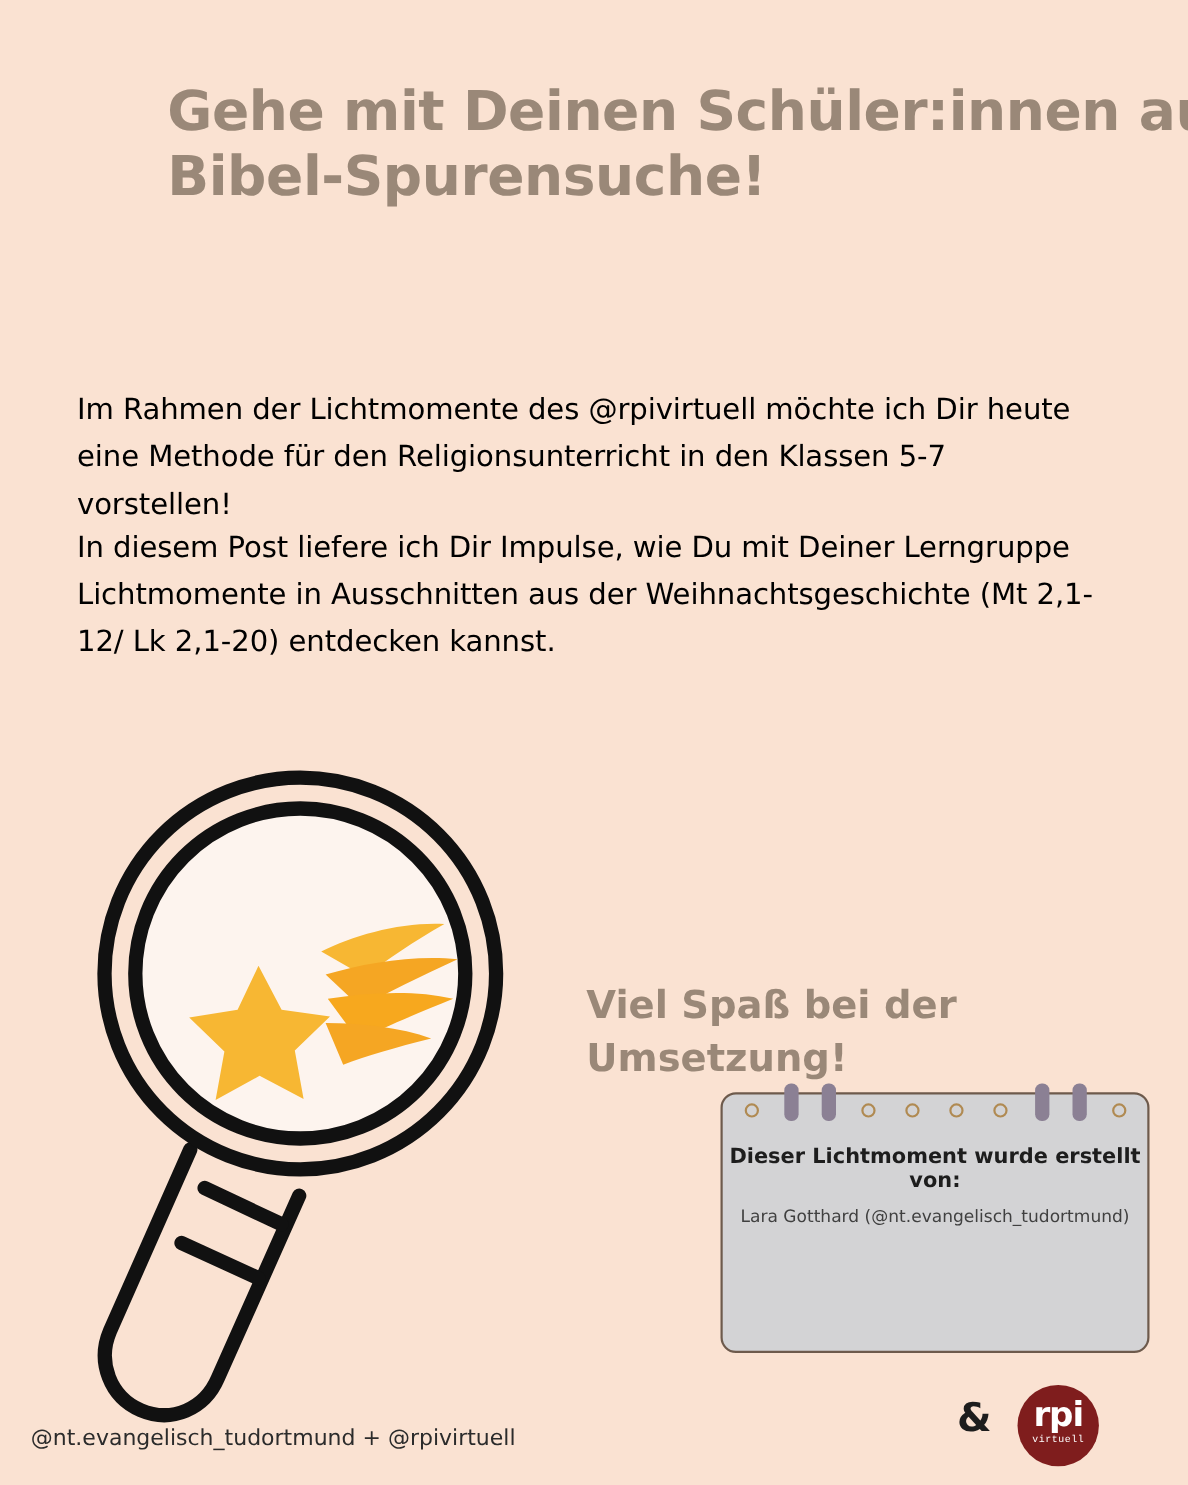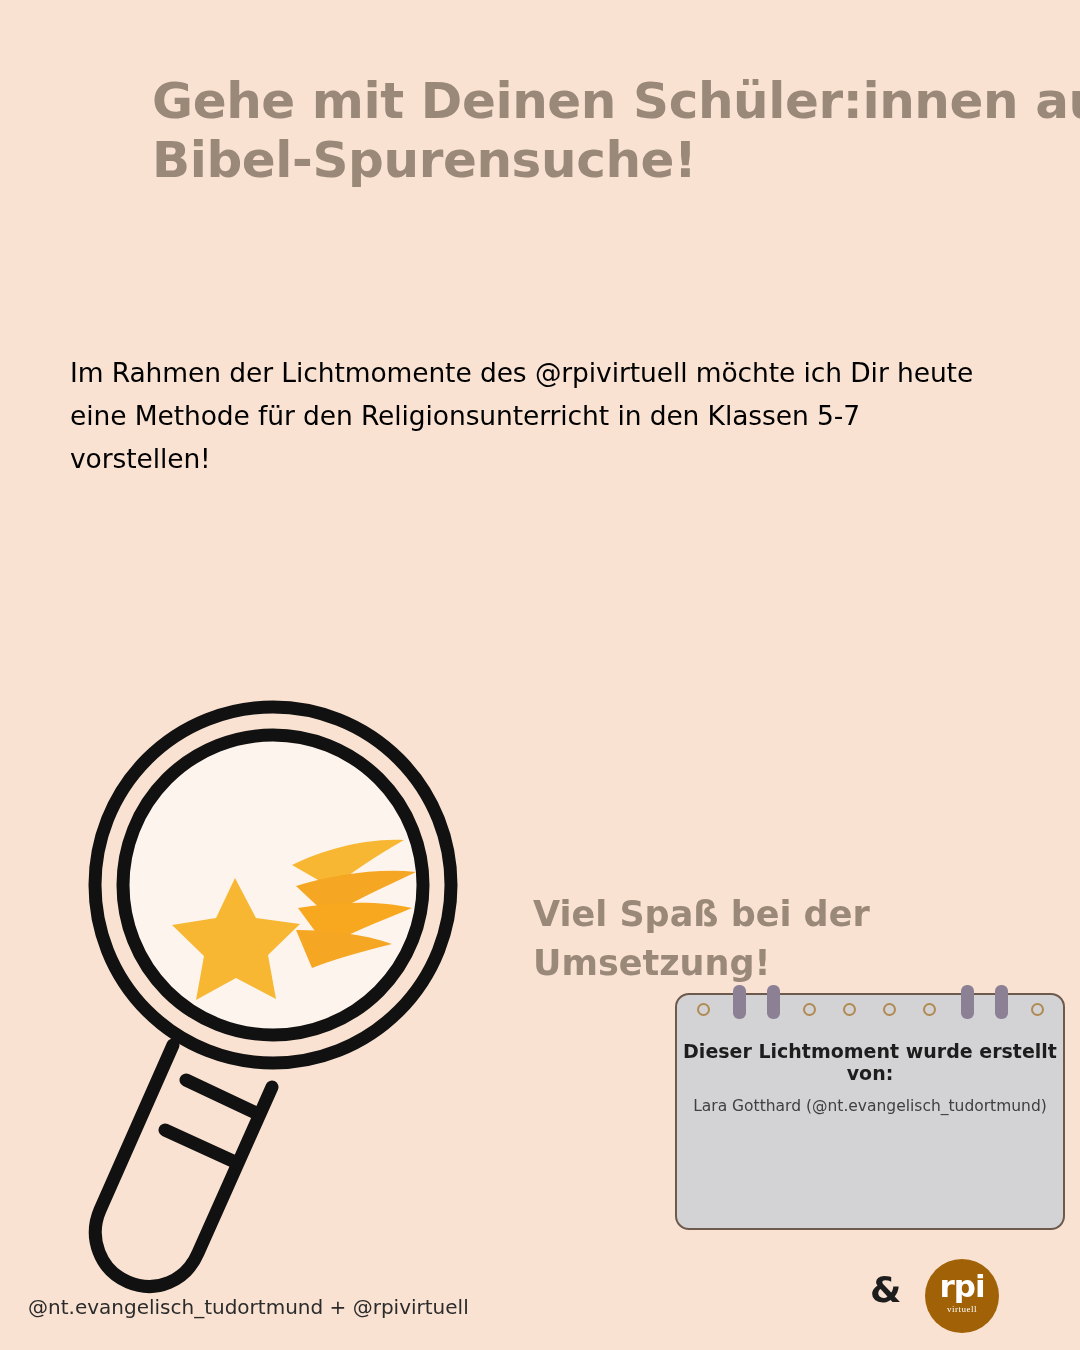--- a/index.html
+++ b/index.html
@@ -83,21 +83,20 @@
     height: 660px;
   }
 
   
   .notepad {
     position: absolute;
     left: 655px;
     top: 985px;
     width: 390px;
     height: 245px;
-    margin-left: 20px;
   }
   .notepad-body {
     position: absolute;
     left: 0;
     top: 8px;
     width: 390px;
     height: 237px;
     background: #d3d3d5;
     border: 2px solid #6d5a4c;
     border-radius: 14px;
@@ -183,21 +182,21 @@
     font-weight: 700;
     font-size: 36px;
     color: #1d1d1d;
   }
   .logo-rpi {
     position: absolute;
     left: 145px;
     top: 4px;
     width: 74px;
     height: 74px;
-    background: #a16207;
+    background: #7f1d1d;
     border-radius: 50%;
   }
   .logo-rpi .rpi-text {
     position: absolute;
     left: 0;
     top: 12px;
     width: 74px;
     text-align: center;
     color: #ffffff;
     font-family: "DejaVu Sans", sans-serif;
@@ -206,36 +205,37 @@
     line-height: 1;
     letter-spacing: -1px;
   }
   .logo-rpi .rpi-sub {
     position: absolute;
     left: 0;
     top: 45px;
     width: 74px;
     text-align: center;
     color: #ffffff;
-    font-family: Liberation Serif, serif;
+    font-family: Liberation Mono, monospace;
     font-size: 9px;
     letter-spacing: 0.5px;
   }
 </style>
 </head>
 <body>
 
 <div class="page">
 
   <div class="headline">
     <span class="line">Gehe mit Deinen Schüler:innen auf</span>
     <span class="line">Bibel-Spurensuche!</span>
   </div>
 
   <div class="para" id="para-1">Im Rahmen der Lichtmomente des @rpivirtuell möchte ich Dir heute eine Methode für den Religionsunterricht in den Klassen 5-7 vorstellen!</div>
+  <div class="para" id="para-2">In diesem Post liefere ich Dir Impulse, wie Du mit Deiner Lerngruppe Lichtmomente in Ausschnitten aus der Weihnachtsgeschichte (Mt 2,1-12/ Lk 2,1-20) entdecken kannst.</div>
   <div class="tagline">Viel Spaß bei der Umsetzung!</div>
 
   <div class="magnifier">
     <svg viewBox="0 0 420 660" width="420" height="660" xmlns="http://www.w3.org/2000/svg">
 
       <g fill="none" stroke="#111111" stroke-width="13" stroke-linecap="round" stroke-linejoin="round">
         <path d="M113,395 L40,560 C28,588 40,620 68,632 C96,644 126,631 138,603 L212,437"></path>
         <path d="M126,430 L196,463"></path>
         <path d="M105,480 L175,512"></path>
       </g>

